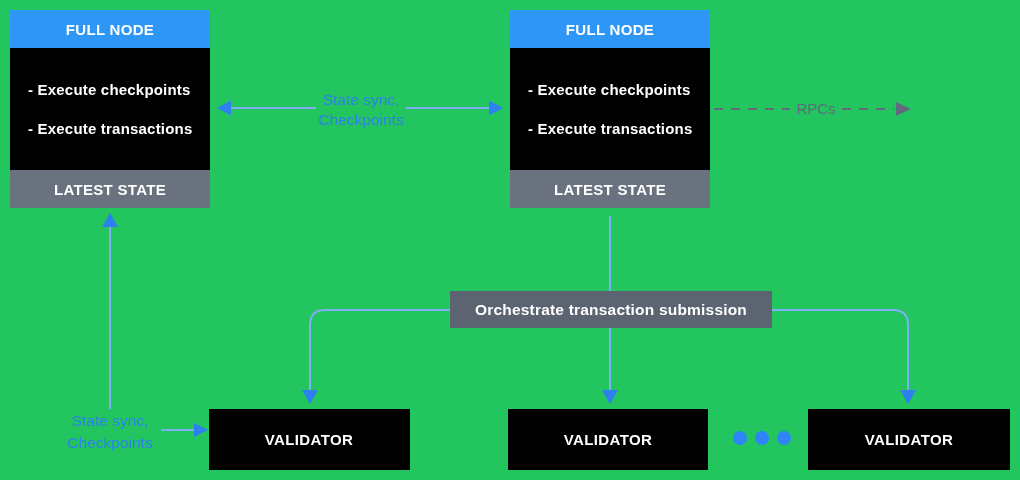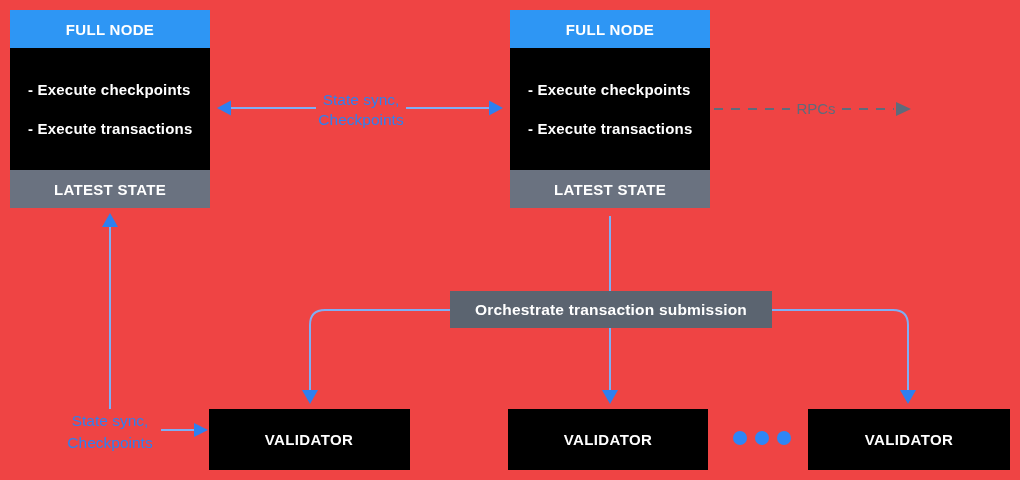--- a/index.html
+++ b/index.html
@@ -1,20 +1,20 @@
 <!DOCTYPE html>
 <html><head>
 <meta charset="utf-8">
 <style>
   html, body { margin: 0; padding: 0; background: #ffffff; }
   .stage {
     position: relative;
     width: 1020px;
     height: 480px;
-    background: #ef4444;
+    background: #22c55e;
     overflow: hidden;
     font-family: "Liberation Sans", sans-serif;
   }
   svg text {
     font-family: "Liberation Sans", sans-serif;
   }
   .t-header  { font-size: 15px; font-weight: 700; fill: #ffffff; letter-spacing: .3px; }
   .t-body    { font-size: 15px; font-weight: 600; fill: #ffffff; letter-spacing: .2px; }
   .t-footer  { font-size: 15px; font-weight: 700; fill: #ffffff; letter-spacing: .3px; }
   .t-box     { font-size: 15.5px; font-weight: 600; fill: #ffffff; letter-spacing: .2px; }

